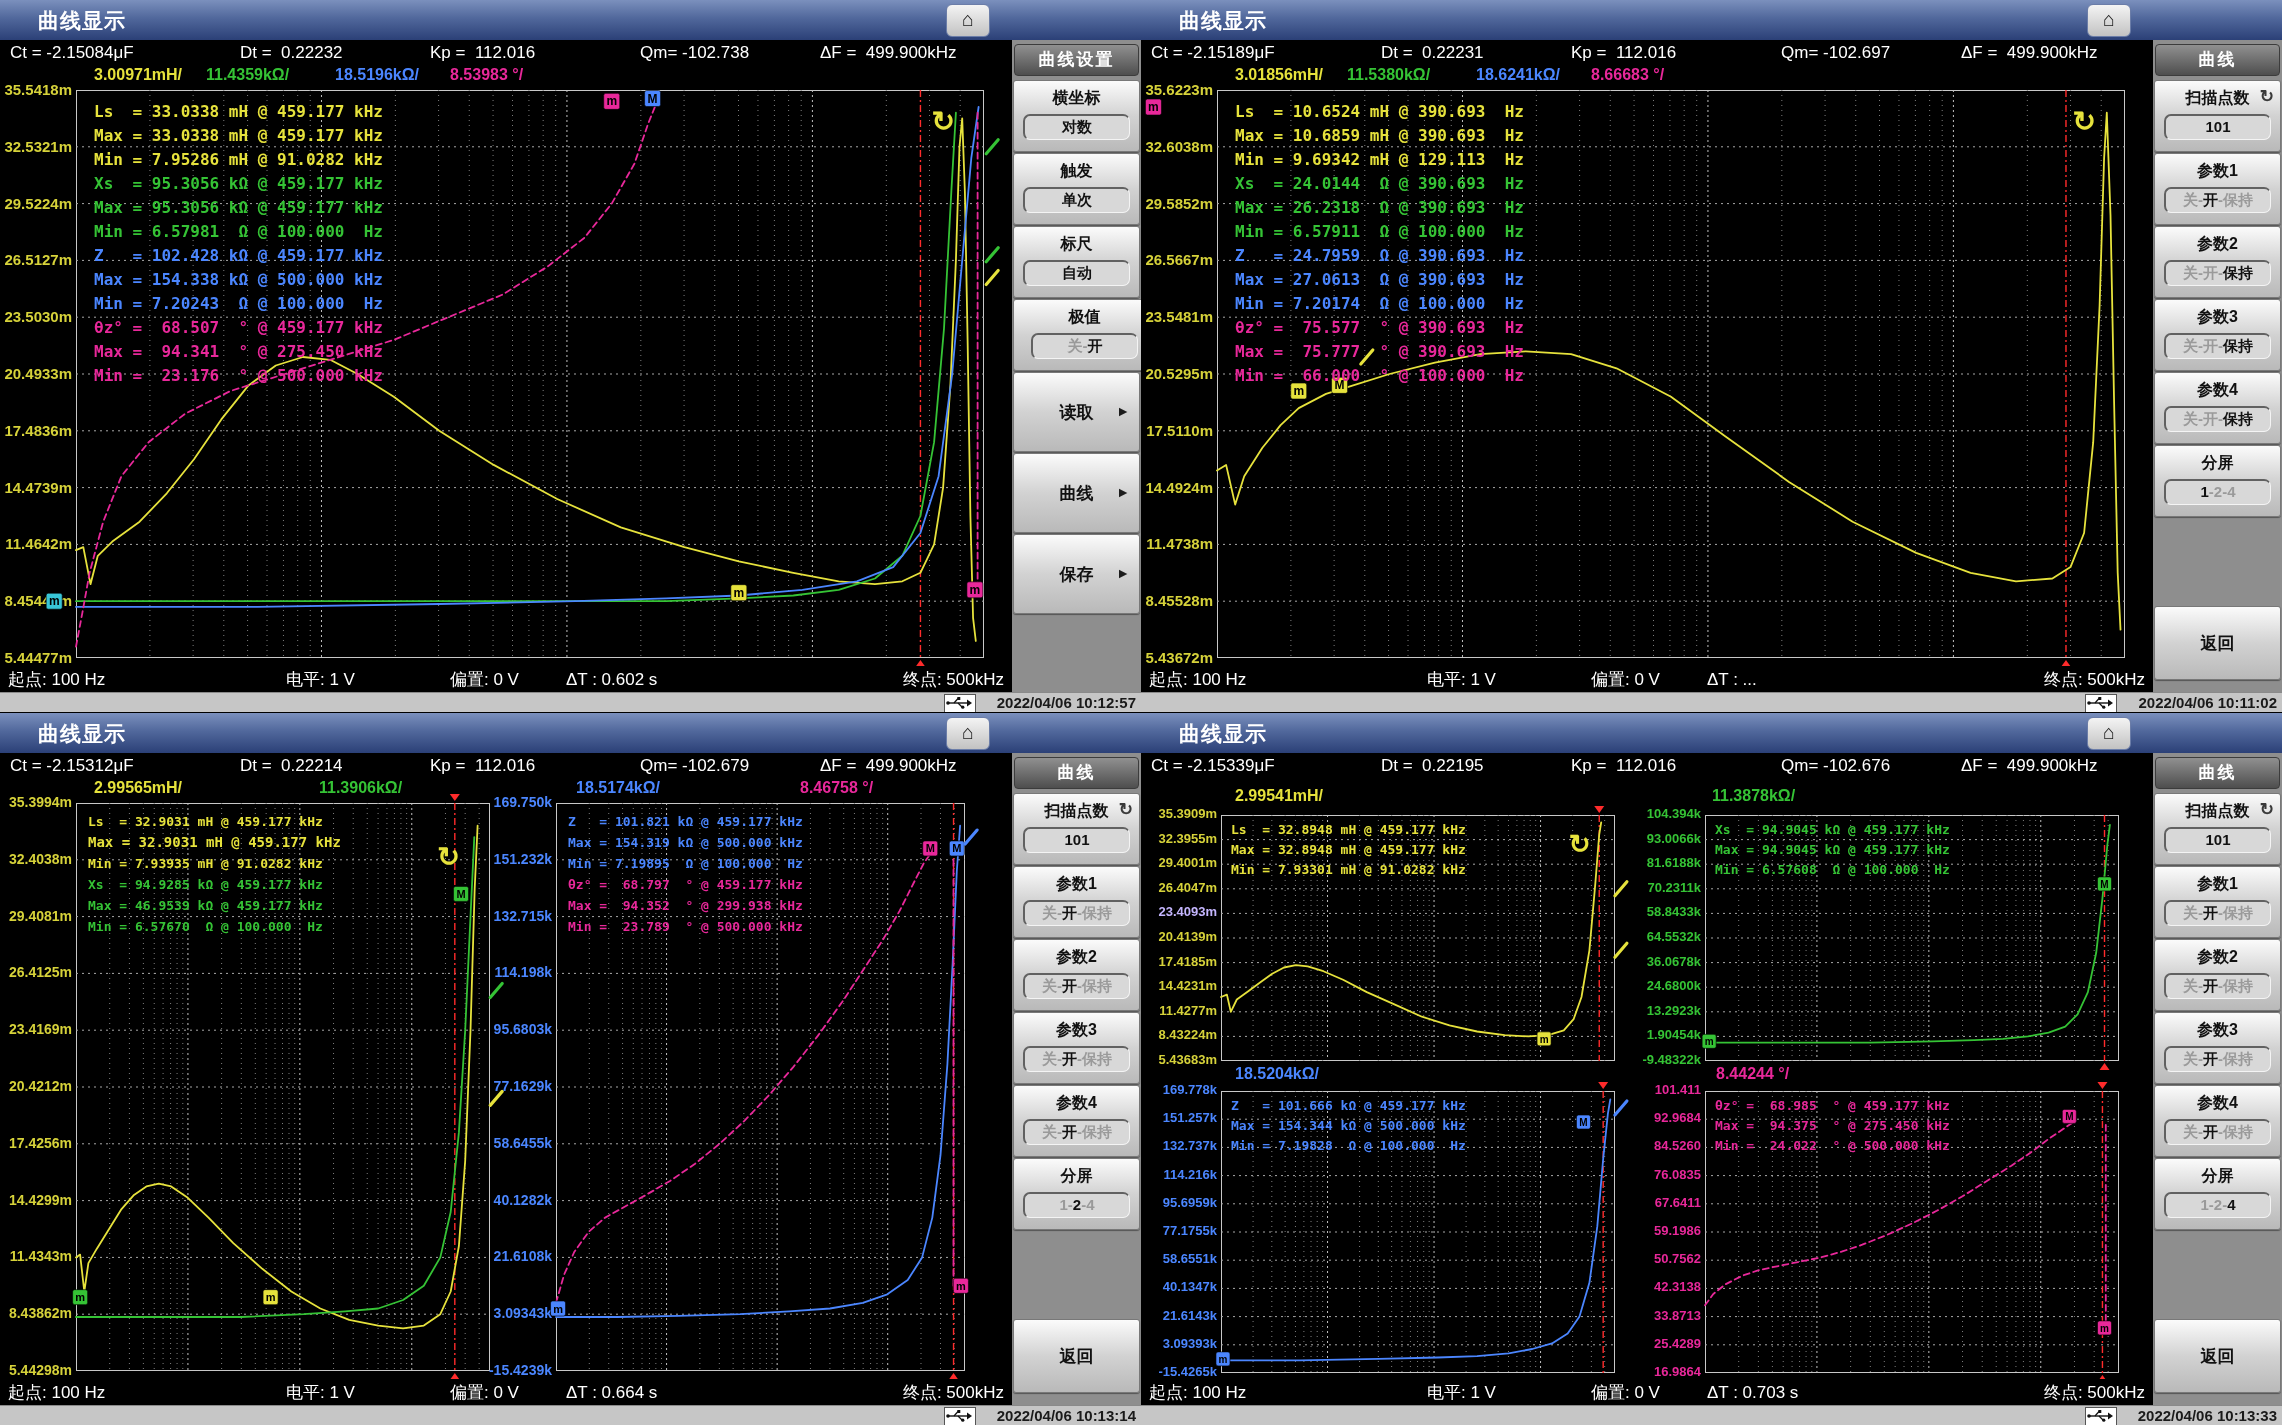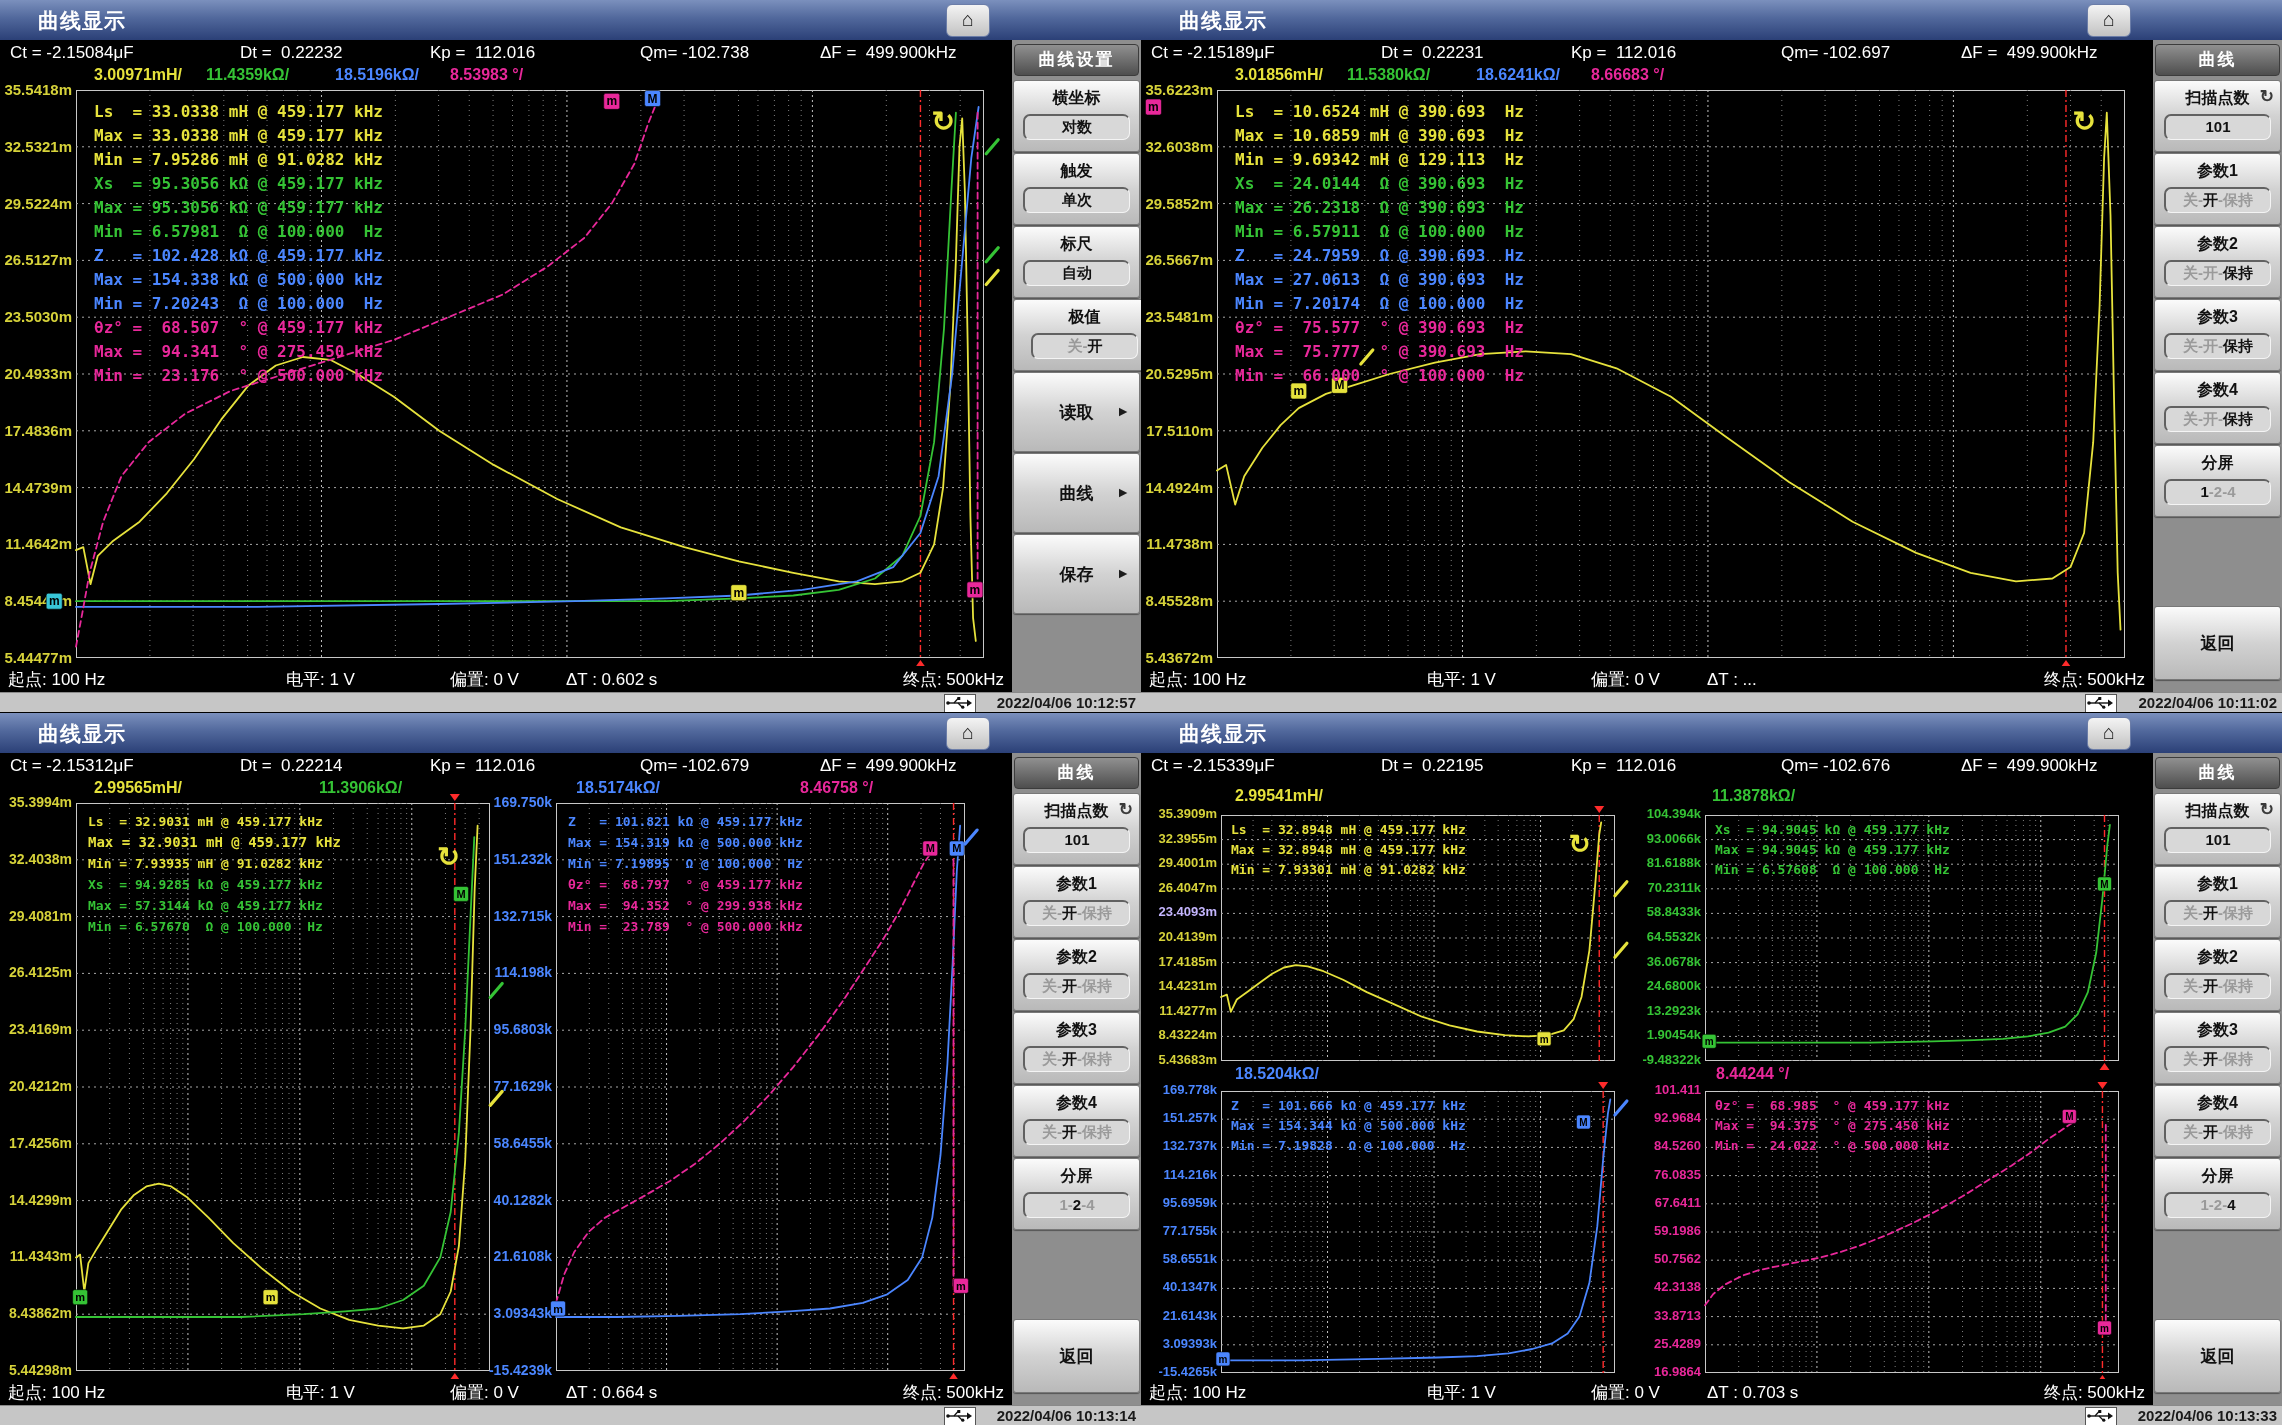--- a/index.html
+++ b/index.html
@@ -441,21 +441,21 @@
           <line x1="414.21" y1="302.36" x2="426.21" y2="288.36" stroke="#e6e23c" stroke-width="3.2" stroke-linecap="round"></line>
           <text x="372.6" y="63.44" text-anchor="middle" font-size="27" font-weight="bold" fill="#e6e23c">↻</text>
           <polygon points="373.81,-9 383.81,-9 378.81,-2" fill="#ff2b2b"></polygon>
           <polygon points="373.81,577 383.81,577 378.81,570" fill="#ff2b2b"></polygon>
         </svg>
         <div class="readout" style="left: 88px; top: 32px;">
           <div style="color: rgb(230, 226, 60); font-size: 13px; line-height: 21px; font-weight: bold;">Ls  = 32.9031 mH @ 459.177 kHz</div>
           <div style="color: rgb(230, 226, 60); font-size: 14px; line-height: 21px; font-weight: bold;">Max = 32.9031 mH @ 459.177 kHz</div>
           <div style="color: rgb(230, 226, 60); font-size: 13px; line-height: 21px; font-weight: bold;">Min = 7.93935 mH @ 91.0282 kHz</div>
           <div style="color: rgb(53, 195, 53); font-size: 13px; line-height: 21px; font-weight: bold;">Xs  = 94.9285 kΩ @ 459.177 kHz</div>
-          <div style="color: rgb(53, 195, 53); font-size: 13px; line-height: 21px; font-weight: bold;">Max = 57.3144 kΩ @ 459.177 kHz</div>
+          <div style="color: rgb(53, 195, 53); font-size: 13px; line-height: 21px; font-weight: bold;">Max = 46.9539 kΩ @ 459.177 kHz</div>
           <div style="color: rgb(53, 195, 53); font-size: 13px; line-height: 21px; font-weight: bold;">Min = 6.57670  Ω @ 100.000  Hz</div>
         </div>
         <div class="ylab" style="left: 478px; width: 74px; top: 15px; font-size: 14px; color: rgb(75, 134, 255);">169.750k</div>
         <div class="ylab" style="left: 478px; width: 74px; top: 71.8px; font-size: 14px; color: rgb(75, 134, 255);">151.232k</div>
         <div class="ylab" style="left: 478px; width: 74px; top: 128.6px; font-size: 14px; color: rgb(75, 134, 255);">132.715k</div>
         <div class="ylab" style="left: 478px; width: 74px; top: 185.4px; font-size: 14px; color: rgb(75, 134, 255);">114.198k</div>
         <div class="ylab" style="left: 478px; width: 74px; top: 242.2px; font-size: 14px; color: rgb(75, 134, 255);">95.6803k</div>
         <div class="ylab" style="left: 478px; width: 74px; top: 299px; font-size: 14px; color: rgb(75, 134, 255);">77.1629k</div>
         <div class="ylab" style="left: 478px; width: 74px; top: 355.8px; font-size: 14px; color: rgb(75, 134, 255);">58.6455k</div>
         <div class="ylab" style="left: 478px; width: 74px; top: 412.6px; font-size: 14px; color: rgb(75, 134, 255);">40.1282k</div>

